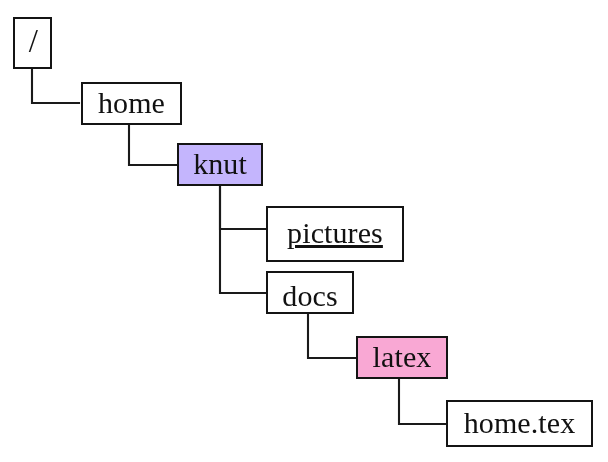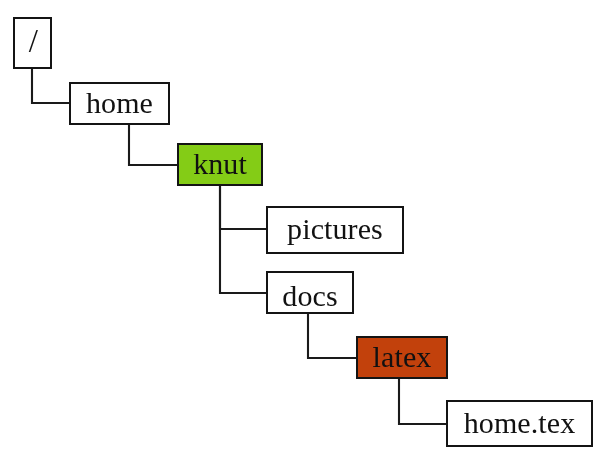--- a/index.html
+++ b/index.html
@@ -62,33 +62,33 @@
         <path d="M 220 186 L 220 293 L 266 293" stroke="#1a1a1a"></path>
         <path d="M 308 314 L 308 358 L 356 358" stroke="#1a1a1a"></path>
         <path d="M 399 379 L 399 424 L 446 424" stroke="#1a1a1a"></path>
       </g>
   </svg>
 
   <div id="node-layer">
       <div class="node root" style="left: 13px; top: 17px; width: 39px; height: 52px; border-color: rgb(20, 20, 20); background: rgb(255, 255, 255); color: rgb(17, 17, 17);">
         <span class="node-label">/</span>
       </div>
-      <div class="node" style="left: 69px; top: 82px; width: 101px; height: 43px; border-color: rgb(20, 20, 20); background: rgb(255, 255, 255); color: rgb(17, 17, 17);">
+      <div class="node" style="left: 81px; top: 82px; width: 101px; height: 43px; border-color: rgb(20, 20, 20); background: rgb(255, 255, 255); color: rgb(17, 17, 17);">
         <span class="node-label">home</span>
       </div>
-      <div class="node" style="left: 177px; top: 143px; width: 86px; height: 43px; border-color: rgb(20, 20, 20); background: #84cc16; color: rgb(17, 17, 17);">
+      <div class="node" style="left: 177px; top: 143px; width: 86px; height: 43px; border-color: rgb(20, 20, 20); background: #c4b5fd; color: rgb(17, 17, 17);">
         <span class="node-label">knut</span>
       </div>
-      <div class="node" style="left: 266px; top: 206px; width: 138px; height: 48px; border-color: rgb(20, 20, 20); background: rgb(255, 255, 255); color: rgb(17, 17, 17);">
+      <div class="node" style="left: 266px; top: 206px; width: 138px; height: 56px; border-color: rgb(20, 20, 20); background: rgb(255, 255, 255); color: rgb(17, 17, 17); text-decoration: underline;">
         <span class="node-label">pictures</span>
       </div>
       <div class="node" style="left: 266px; top: 271px; width: 88px; height: 43px; border-color: rgb(20, 20, 20); background: rgb(255, 255, 255); color: rgb(17, 17, 17); align-items: flex-end;">
         <span class="node-label">docs</span>
       </div>
-      <div class="node" style="left: 356px; top: 336px; width: 92px; height: 43px; border-color: rgb(20, 20, 20); background: #c2410c; color: rgb(17, 17, 17);">
+      <div class="node" style="left: 356px; top: 336px; width: 92px; height: 43px; border-color: rgb(20, 20, 20); background: #f9a8d4; color: rgb(17, 17, 17);">
         <span class="node-label">latex</span>
       </div>
       <div class="node" style="left: 446px; top: 400px; width: 147px; height: 47px; border-color: rgb(20, 20, 20); background: rgb(255, 255, 255); color: rgb(17, 17, 17);">
         <span class="node-label">home.tex</span>
       </div>
     </div>
 
 </div>
 
 </body></html>

